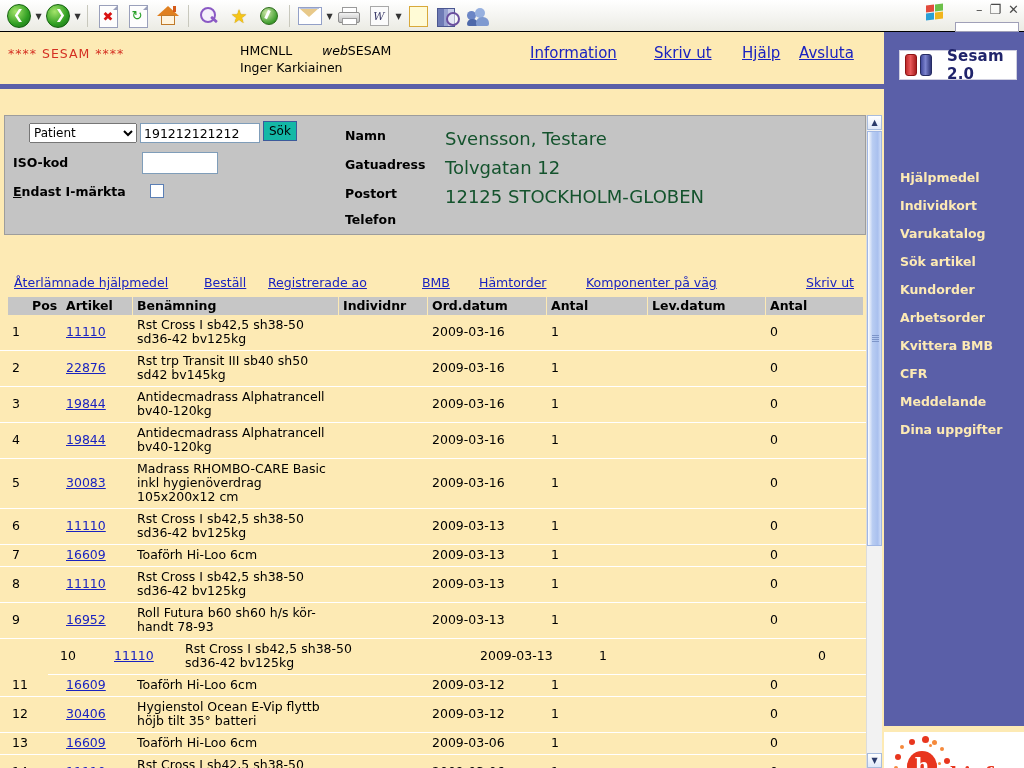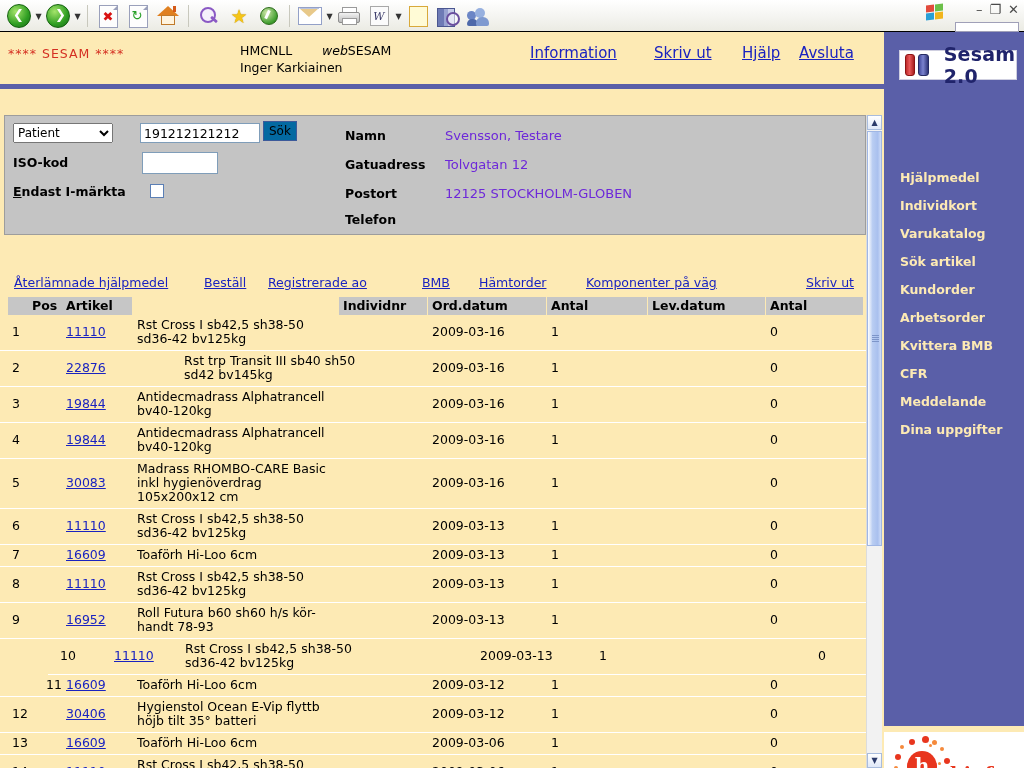--- a/index.html
+++ b/index.html
@@ -80,32 +80,32 @@
   .testlbl{position:absolute;left:8px;top:53px;color:#d42f22;font-size:12.5px;letter-spacing:1px;}
   .hmc{position:absolute;left:240px;top:48px;font-size:12.5px;color:#000;}
   .websesam{position:absolute;left:322px;top:48px;font-size:12.5px;color:#000;}
   .websesam i{font-style:italic;}
   .username{position:absolute;left:240px;top:65px;font-size:12.5px;color:#000;}
   .hlink{position:absolute;top:46px;color:#1a23c0;font-size:15px;text-decoration:underline;cursor:pointer;}
   .bluebar{position:absolute;left:0;top:84px;width:884px;height:5px;background:#5a5fa8;}
 
   
   .searchpanel{position:absolute;left:4px;top:115px;width:862px;height:120px;background:#c4c4c4;border:1px solid #9d9d9d;box-sizing:border-box;}
-  select.kindsel{position:absolute;left:8px;top:7px;width:100px;height:20px;font-family:"DejaVu Sans","Liberation Sans",sans-serif;font-size:12px;}
+  select.kindsel{position:absolute;left:24px;top:7px;width:108px;height:20px;font-family:"DejaVu Sans","Liberation Sans",sans-serif;font-size:12px;}
   input.txt{position:absolute;font-family:"DejaVu Sans","Liberation Sans",sans-serif;font-size:12.5px;border:1px solid #7f9db9;padding:1px 3px;background:#fff;box-sizing:border-box;}
   #pnr{left:135px;top:7px;width:120px;height:20px;}
   #iso{left:137px;top:36px;width:76px;height:22px;}
-  .sokbtn{position:absolute;left:258px;top:5px;height:20px;padding:0 5px;font-family:"DejaVu Sans","Liberation Sans",sans-serif;font-size:12px;background:#0369a1;border:1px solid #3c5a9a;color:#000;cursor:pointer;}
+  .sokbtn{position:absolute;left:258px;top:5px;height:20px;padding:0 5px;font-family:"DejaVu Sans","Liberation Sans",sans-serif;font-size:12px;background:#14b8a6;border:1px solid #3c5a9a;color:#000;cursor:pointer;}
   .flabel{position:absolute;font-size:12.5px;font-weight:bold;color:#000;}
   #lbl-iso{left:8px;top:39px;}
   #lbl-imark{left:8px;top:68px;}
   #lbl-imark u{text-decoration:underline;}
   .chk{position:absolute;left:145px;top:68px;width:12px;height:12px;border:1px solid #5b7fb5;background:#fff;}
   .pkey{position:absolute;font-size:12.5px;font-weight:bold;color:#000;}
-  .pval{position:absolute;font-size:13px;color:#6d28d9;}
+  .pval{position:absolute;font-size:18px;color:#14532d;}
 
   
   .navrow{position:absolute;left:0;top:243px;width:866px;height:20px;}
   .navlink{position:absolute;color:#1a23c0;font-size:12.5px;text-decoration:underline;cursor:pointer;white-space:nowrap;}
 
   
   .tbl{position:absolute;left:0;top:265px;width:866px;}
   .thead{position:relative;height:18px;background:#fdeab4;}
   .th{position:absolute;top:0;height:18px;line-height:18px;background:#c6c6c6;font-size:12.5px;font-weight:bold;color:#000;padding-left:4px;box-sizing:border-box;}
   .row{position:relative;border-bottom:1px solid #ffffff;background:#fdeab4;}
@@ -119,21 +119,21 @@
   .sbtn.down{bottom:0;}
   .sthumb{position:absolute;left:0;top:16px;width:15px;height:415px;background:linear-gradient(90deg,#ffffff,#b9cdf2 35%,#a9c0ee 75%,#cfdcf7);border:1px solid #9fb6e4;box-sizing:border-box;}
   .sgrip{position:absolute;left:4px;top:50%;margin-top:-4px;width:7px;height:8px;background:repeating-linear-gradient(#7d95c9 0 1px,transparent 1px 2px);}
 
   
   .side{position:absolute;left:884px;top:0;width:140px;height:736px;background:#5a5fa8;}
   .logobox{position:absolute;left:15px;top:18px;width:118px;height:30px;background:#ffffff;border:1px solid #cfcfe0;display:flex;align-items:center;padding-left:5px;box-sizing:border-box;}
   .book{width:13px;height:20px;border-radius:3px;margin-right:3px;}
   .book.red{background:linear-gradient(90deg,#c02a2a,#e85a5a 45%,#a81f1f);border:1px solid #8c1414;}
   .book.blue{background:linear-gradient(90deg,#424a9c,#7b83ce 45%,#2f3578);border:1px solid #262c63;}
-  .logotxt{font-size:19px;color:#20246b;font-weight:bold;margin-left:12px;letter-spacing:.2px;}
+  .logotxt{font-size:15px;color:#20246b;font-weight:bold;margin-left:12px;letter-spacing:.2px;}
   .menu{position:absolute;left:16px;top:138px;width:124px;}
   .mitem{font-size:12.5px;font-weight:bold;color:#fdeab4;margin-bottom:13px;cursor:pointer;white-space:nowrap;}
 
   
   .hinfo{position:absolute;left:884px;top:700px;width:140px;height:68px;background:#ffffff;overflow:hidden;}
   .hinfo .sun{position:absolute;left:10px;top:6px;width:56px;height:56px;}
   .hinfo .core{position:absolute;left:13px;top:13px;width:30px;height:30px;border-radius:50%;background:#e8361e;display:flex;align-items:center;justify-content:center;}
   .hinfo .core span{color:#fff;font-family:"DejaVu Serif","Liberation Serif",serif;font-weight:bold;font-size:20px;line-height:1;}
   .hinfo .d{position:absolute;border-radius:50%;}
   .hinfo .hname{position:absolute;left:66px;top:30px;font-family:"DejaVu Serif","Liberation Serif",serif;font-weight:bold;font-size:19px;color:#e8361e;white-space:nowrap;}
@@ -299,20 +299,21 @@
         <a class="navlink" style="left: 422px; top: 0px;">BMB</a>
         <a class="navlink" style="left: 479px; top: 0px;">Hämtorder</a>
         <a class="navlink" style="left: 586px; top: 0px;">Komponenter på väg</a>
         <a class="navlink" style="left: 806px; top: 0px;">Skriv ut</a>
       </div>
 
     <div class="tbl">
       <div class="thead" id="thead">
           <div class="th" style="left: 8px; width: 54px; padding-left: 24px;">Pos</div>
           <div class="th" style="left: 62px; width: 70px;">Artikel</div>
+          <div class="th" style="left: 133px; width: 205px;">Benämning</div>
           <div class="th" style="left: 339px; width: 88px;">Individnr</div>
           <div class="th" style="left: 428px; width: 118px;">Ord.datum</div>
           <div class="th" style="left: 547px; width: 100px;">Antal</div>
           <div class="th" style="left: 648px; width: 117px;">Lev.datum</div>
           <div class="th" style="left: 766px; width: 97px;">Antal</div>
         </div>
       <div id="tbody">
           <div class="row" style="height: 35px;">
             <div class="cell" style="left: 12px; width: 50px; top: 9.5px;">1</div>
             <div class="cell" style="left: 66px; width: 66px; top: 9.5px;"><a>11110</a></div>
@@ -320,21 +321,21 @@
 sd36-42 bv125kg</div>
             <div class="cell" style="left: 343px; width: 84px; top: 9.5px;"></div>
             <div class="cell" style="left: 432px; width: 114px; top: 9.5px;">2009-03-16</div>
             <div class="cell" style="left: 551px; width: 96px; top: 9.5px;">1</div>
             <div class="cell" style="left: 652px; width: 113px; top: 9.5px;"></div>
             <div class="cell" style="left: 770px; width: 93px; top: 9.5px;">0</div>
           </div>
           <div class="row" style="height: 35px;">
             <div class="cell" style="left: 12px; width: 50px; top: 9.5px;">2</div>
             <div class="cell" style="left: 66px; width: 66px; top: 9.5px;"><a>22876</a></div>
-            <div class="cell" style="left: 137px; width: 201px; top: 3px; margin-left: 47px;">Rst trp Transit III sb40 sh50
+            <div class="cell" style="left: 137px; width: 201px; top: 3px;">Rst trp Transit III sb40 sh50
 sd42 bv145kg</div>
             <div class="cell" style="left: 343px; width: 84px; top: 9.5px;"></div>
             <div class="cell" style="left: 432px; width: 114px; top: 9.5px;">2009-03-16</div>
             <div class="cell" style="left: 551px; width: 96px; top: 9.5px;">1</div>
             <div class="cell" style="left: 652px; width: 113px; top: 9.5px;"></div>
             <div class="cell" style="left: 770px; width: 93px; top: 9.5px;">0</div>
           </div>
           <div class="row" style="height: 35px;">
             <div class="cell" style="left: 12px; width: 50px; top: 9.5px;">3</div>
             <div class="cell" style="left: 66px; width: 66px; top: 9.5px;"><a>19844</a></div>
@@ -417,21 +418,21 @@
             <div class="cell" style="left: 66px; width: 66px; top: 9.5px;"><a>11110</a></div>
             <div class="cell" style="left: 137px; width: 201px; top: 3px;">Rst Cross I sb42,5 sh38-50
 sd36-42 bv125kg</div>
             <div class="cell" style="left: 343px; width: 84px; top: 9.5px;"></div>
             <div class="cell" style="left: 432px; width: 114px; top: 9.5px;">2009-03-13</div>
             <div class="cell" style="left: 551px; width: 96px; top: 9.5px;">1</div>
             <div class="cell" style="left: 652px; width: 113px; top: 9.5px;"></div>
             <div class="cell" style="left: 770px; width: 93px; top: 9.5px;">0</div>
           </div>
           <div class="row" style="height: 21px;">
-            <div class="cell" style="left: 12px; width: 50px; top: 3px; text-align: right;">11</div>
+            <div class="cell" style="left: 12px; width: 50px; top: 3px;">11</div>
             <div class="cell" style="left: 66px; width: 66px; top: 3px;"><a>16609</a></div>
             <div class="cell" style="left: 137px; width: 201px; top: 3px;">Toaförh Hi-Loo 6cm</div>
             <div class="cell" style="left: 343px; width: 84px; top: 3px;"></div>
             <div class="cell" style="left: 432px; width: 114px; top: 3px;">2009-03-12</div>
             <div class="cell" style="left: 551px; width: 96px; top: 3px;">1</div>
             <div class="cell" style="left: 652px; width: 113px; top: 3px;"></div>
             <div class="cell" style="left: 770px; width: 93px; top: 3px;">0</div>
           </div>
           <div class="row" style="height: 35px;">
             <div class="cell" style="left: 12px; width: 50px; top: 9.5px;">12</div>

